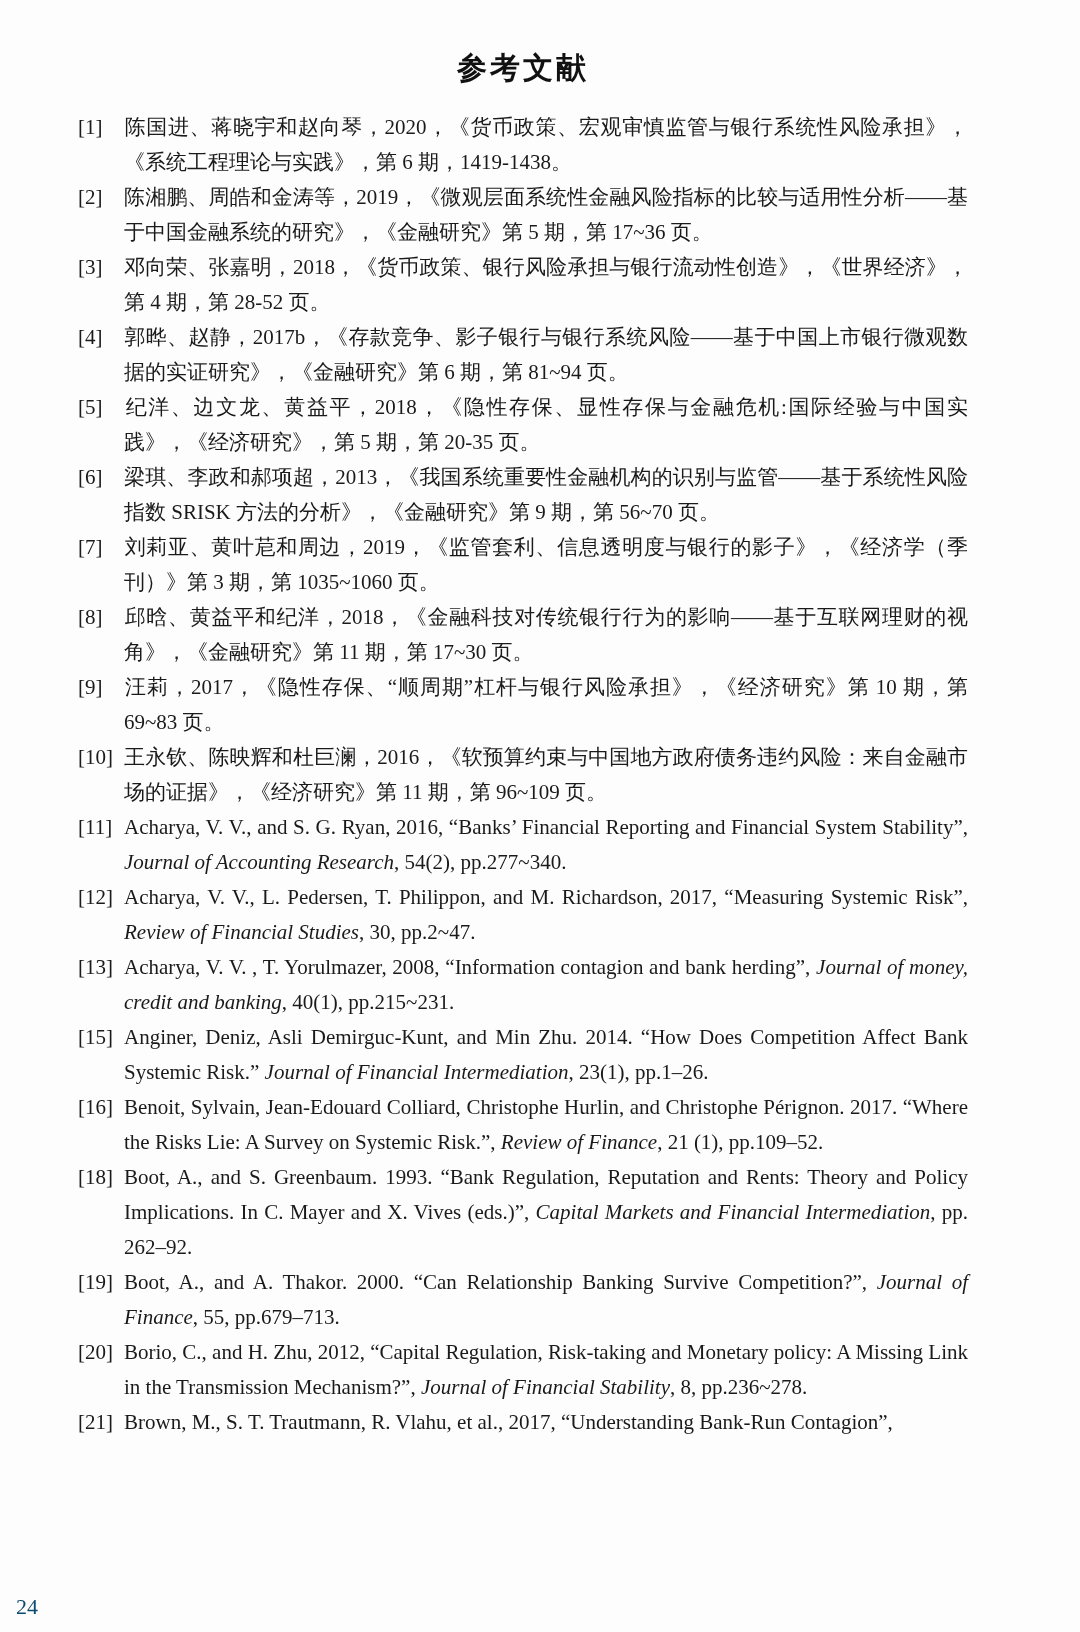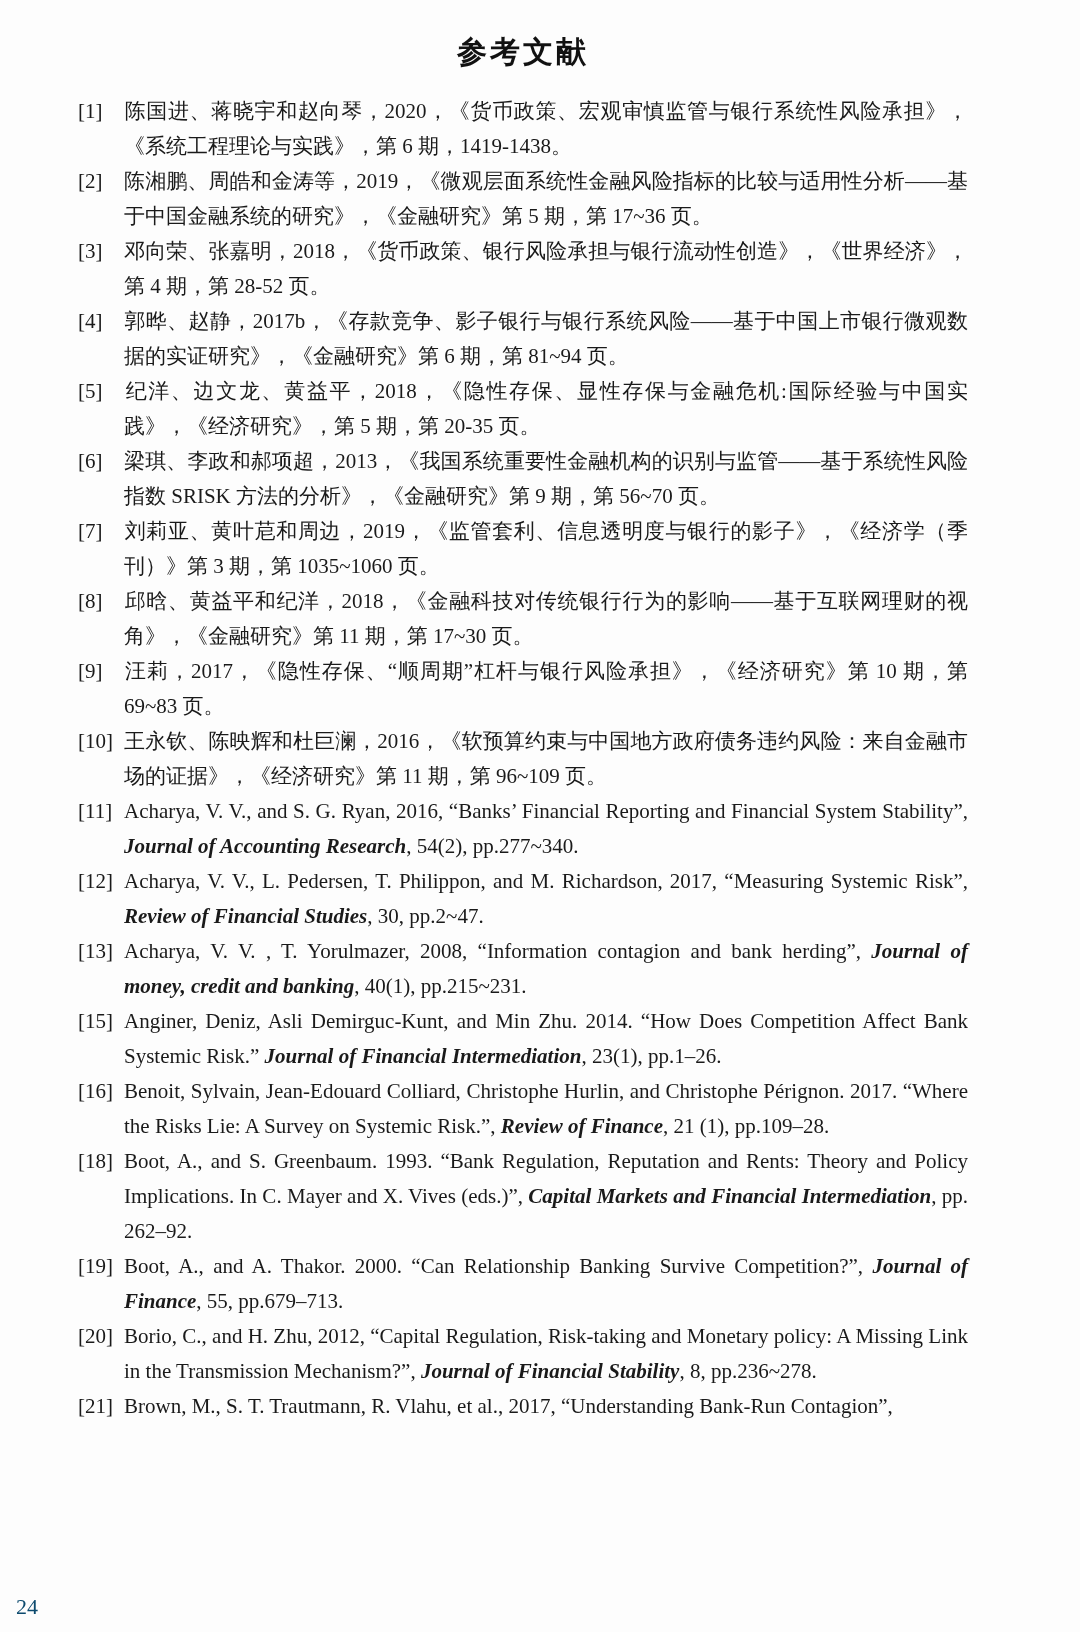--- a/index.html
+++ b/index.html
@@ -8,21 +8,21 @@
     background: #ffffff;
   }
   .page {
     position: relative;
     width: 1080px;
     height: 1632px;
     background: #fdfdfd;
     color: #1a1a1a;
     font-family: "Liberation Serif", "DejaVu Serif", serif;
     box-sizing: border-box;
-    padding: 30px 112px 0 78px;
+    padding: 46px 112px 0 78px;
     overflow: hidden;
   }
   .doc-title {
     margin: 0 0 20px 0;
     text-align: center;
     font-size: 30px;
     line-height: 44px;
     font-weight: 700;
     letter-spacing: 3px;
     color: #111;
@@ -37,21 +37,20 @@
     margin: 0;
   }
   .ref-num {
     display: inline-block;
     width: 46px;
     margin-left: -46px;
     vertical-align: baseline;
   }
   .ref-text .it {
     font-style: italic;
-    font-weight: bold;
   }
   .page-number {
     position: absolute;
     bottom: 12px;
     left: 16px;
     width: 100%;
     font-size: 22px;
     color: #0c4a6e;
   }
 </style>
@@ -69,21 +68,21 @@
       <div class="ref"><span class="ref-num">[5]</span><span class="ref-text"><span>纪洋、边文龙、黄益平，2018，《隐性存保、显性存保与金融危机:国际经验与中国实践》，《经济研究》，第 5 期，第 20-35 页。</span></span></div>
       <div class="ref"><span class="ref-num">[6]</span><span class="ref-text"><span>梁琪、李政和郝项超，2013，《我国系统重要性金融机构的识别与监管——基于系统性风险指数 SRISK 方法的分析》，《金融研究》第 9 期，第 56~70 页。</span></span></div>
       <div class="ref"><span class="ref-num">[7]</span><span class="ref-text"><span>刘莉亚、黄叶苨和周边，2019，《监管套利、信息透明度与银行的影子》，《经济学（季刊）》第 3 期，第 1035~1060 页。</span></span></div>
       <div class="ref"><span class="ref-num">[8]</span><span class="ref-text"><span>邱晗、黄益平和纪洋，2018，《金融科技对传统银行行为的影响——基于互联网理财的视角》，《金融研究》第 11 期，第 17~30 页。</span></span></div>
       <div class="ref"><span class="ref-num">[9]</span><span class="ref-text"><span>汪莉，2017，《隐性存保、“顺周期”杠杆与银行风险承担》，《经济研究》第 10 期，第 69~83 页。</span></span></div>
       <div class="ref"><span class="ref-num">[10]</span><span class="ref-text"><span>王永钦、陈映辉和杜巨澜，2016，《软预算约束与中国地方政府债务违约风险：来自金融市场的证据》，《经济研究》第 11 期，第 96~109 页。</span></span></div>
       <div class="ref"><span class="ref-num">[11]</span><span class="ref-text"><span>Acharya, V. V., and S. G. Ryan, 2016, “Banks’ Financial Reporting and Financial System Stability”, </span><span class="it">Journal of Accounting Research</span><span>, 54(2), pp.277~340.</span></span></div>
       <div class="ref"><span class="ref-num">[12]</span><span class="ref-text"><span>Acharya, V. V., L. Pedersen, T. Philippon, and M. Richardson, 2017, “Measuring Systemic Risk”, </span><span class="it">Review of Financial Studies</span><span>, 30, pp.2~47.</span></span></div>
       <div class="ref"><span class="ref-num">[13]</span><span class="ref-text"><span>Acharya, V. V. , T. Yorulmazer, 2008, “Information contagion and bank herding”, </span><span class="it">Journal of money, credit and banking</span><span>, 40(1), pp.215~231.</span></span></div>
       <div class="ref"><span class="ref-num">[15]</span><span class="ref-text"><span>Anginer, Deniz, Asli Demirguc-Kunt, and Min Zhu. 2014. “How Does Competition Affect Bank Systemic Risk.” </span><span class="it">Journal of Financial Intermediation</span><span>, 23(1), pp.1–26.</span></span></div>
-      <div class="ref"><span class="ref-num">[16]</span><span class="ref-text"><span>Benoit, Sylvain, Jean-Edouard Colliard, Christophe Hurlin, and Christophe Pérignon. 2017. “Where the Risks Lie: A Survey on Systemic Risk.”, </span><span class="it">Review of Finance</span><span>, 21 (1), pp.109–28.</span></span></div>
+      <div class="ref"><span class="ref-num">[16]</span><span class="ref-text"><span>Benoit, Sylvain, Jean-Edouard Colliard, Christophe Hurlin, and Christophe Pérignon. 2017. “Where the Risks Lie: A Survey on Systemic Risk.”, </span><span class="it">Review of Finance</span><span>, 21 (1), pp.109–52.</span></span></div>
       <div class="ref"><span class="ref-num">[18]</span><span class="ref-text"><span>Boot, A., and S. Greenbaum. 1993. “Bank Regulation, Reputation and Rents: Theory and Policy Implications. In C. Mayer and X. Vives (eds.)”, </span><span class="it">Capital Markets and Financial Intermediation</span><span>, pp. 262–92.</span></span></div>
       <div class="ref"><span class="ref-num">[19]</span><span class="ref-text"><span>Boot, A., and A. Thakor. 2000. “Can Relationship Banking Survive Competition?”, </span><span class="it">Journal of Finance</span><span>, 55, pp.679–713.</span></span></div>
       <div class="ref"><span class="ref-num">[20]</span><span class="ref-text"><span>Borio, C., and H. Zhu, 2012, “Capital Regulation, Risk-taking and Monetary policy: A Missing Link in the Transmission Mechanism?”, </span><span class="it">Journal of Financial Stability</span><span>, 8, pp.236~278.</span></span></div>
       <div class="ref"><span class="ref-num">[21]</span><span class="ref-text"><span>Brown, M., S. T. Trautmann, R. Vlahu, et al., 2017, “Understanding Bank-Run Contagion”,</span></span></div>
     </div>
 
   <div class="page-number">24</div>
 </div>
 
 </body></html>

